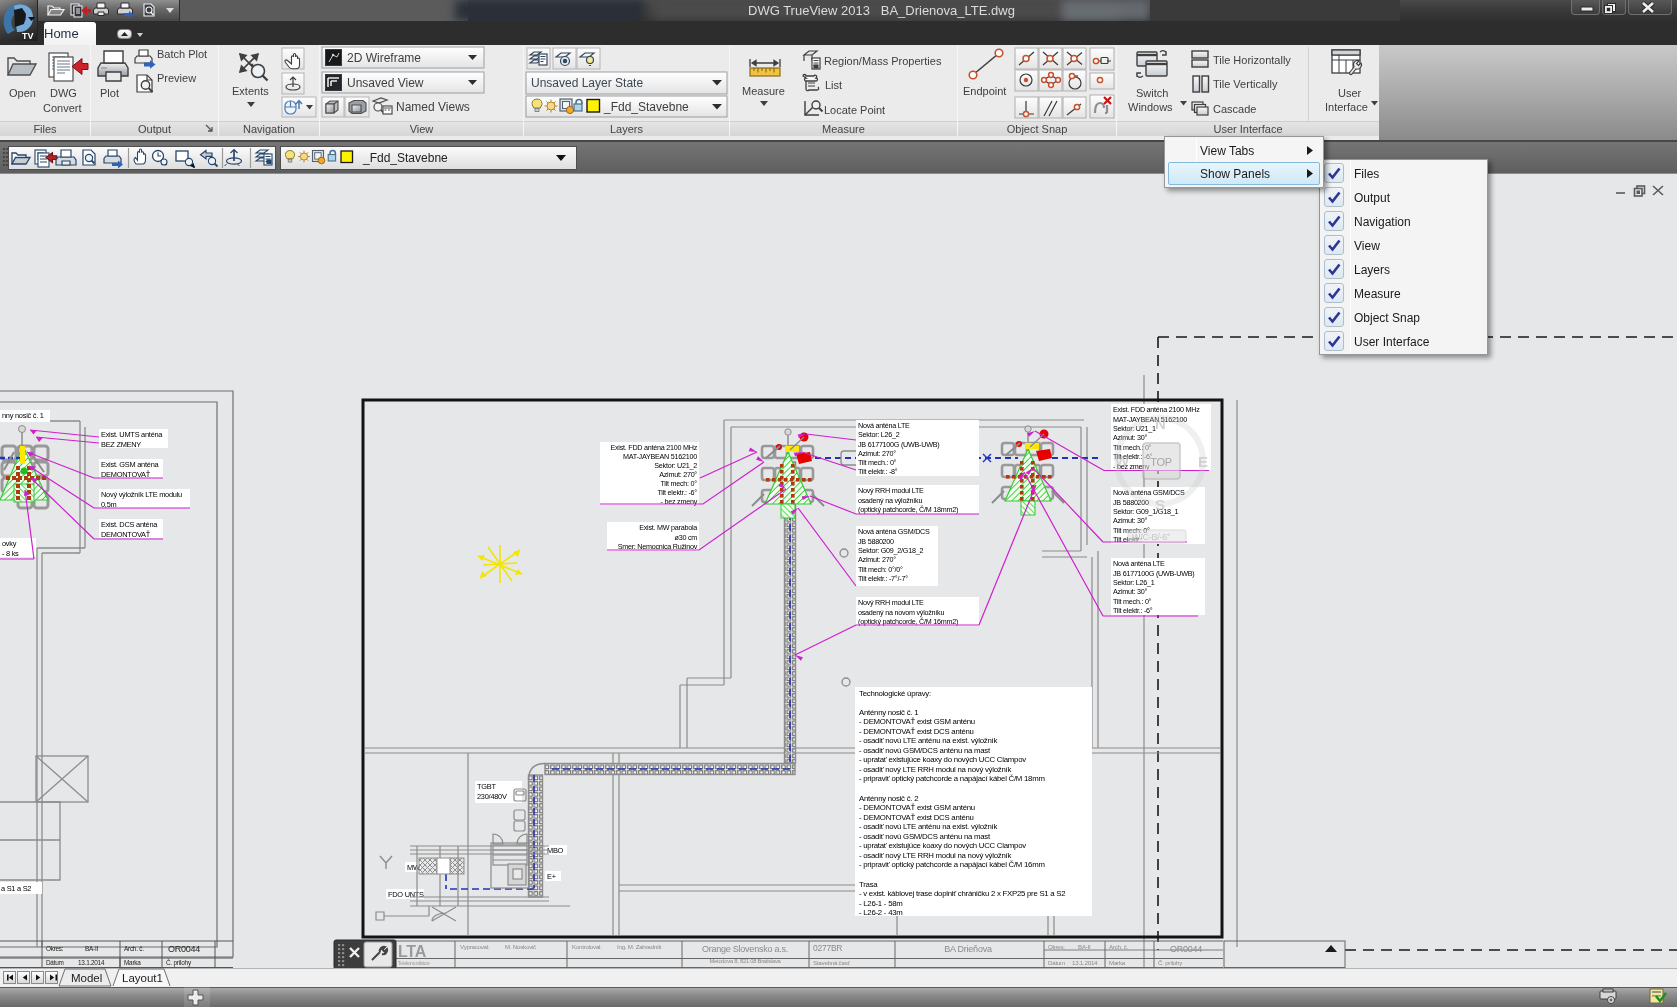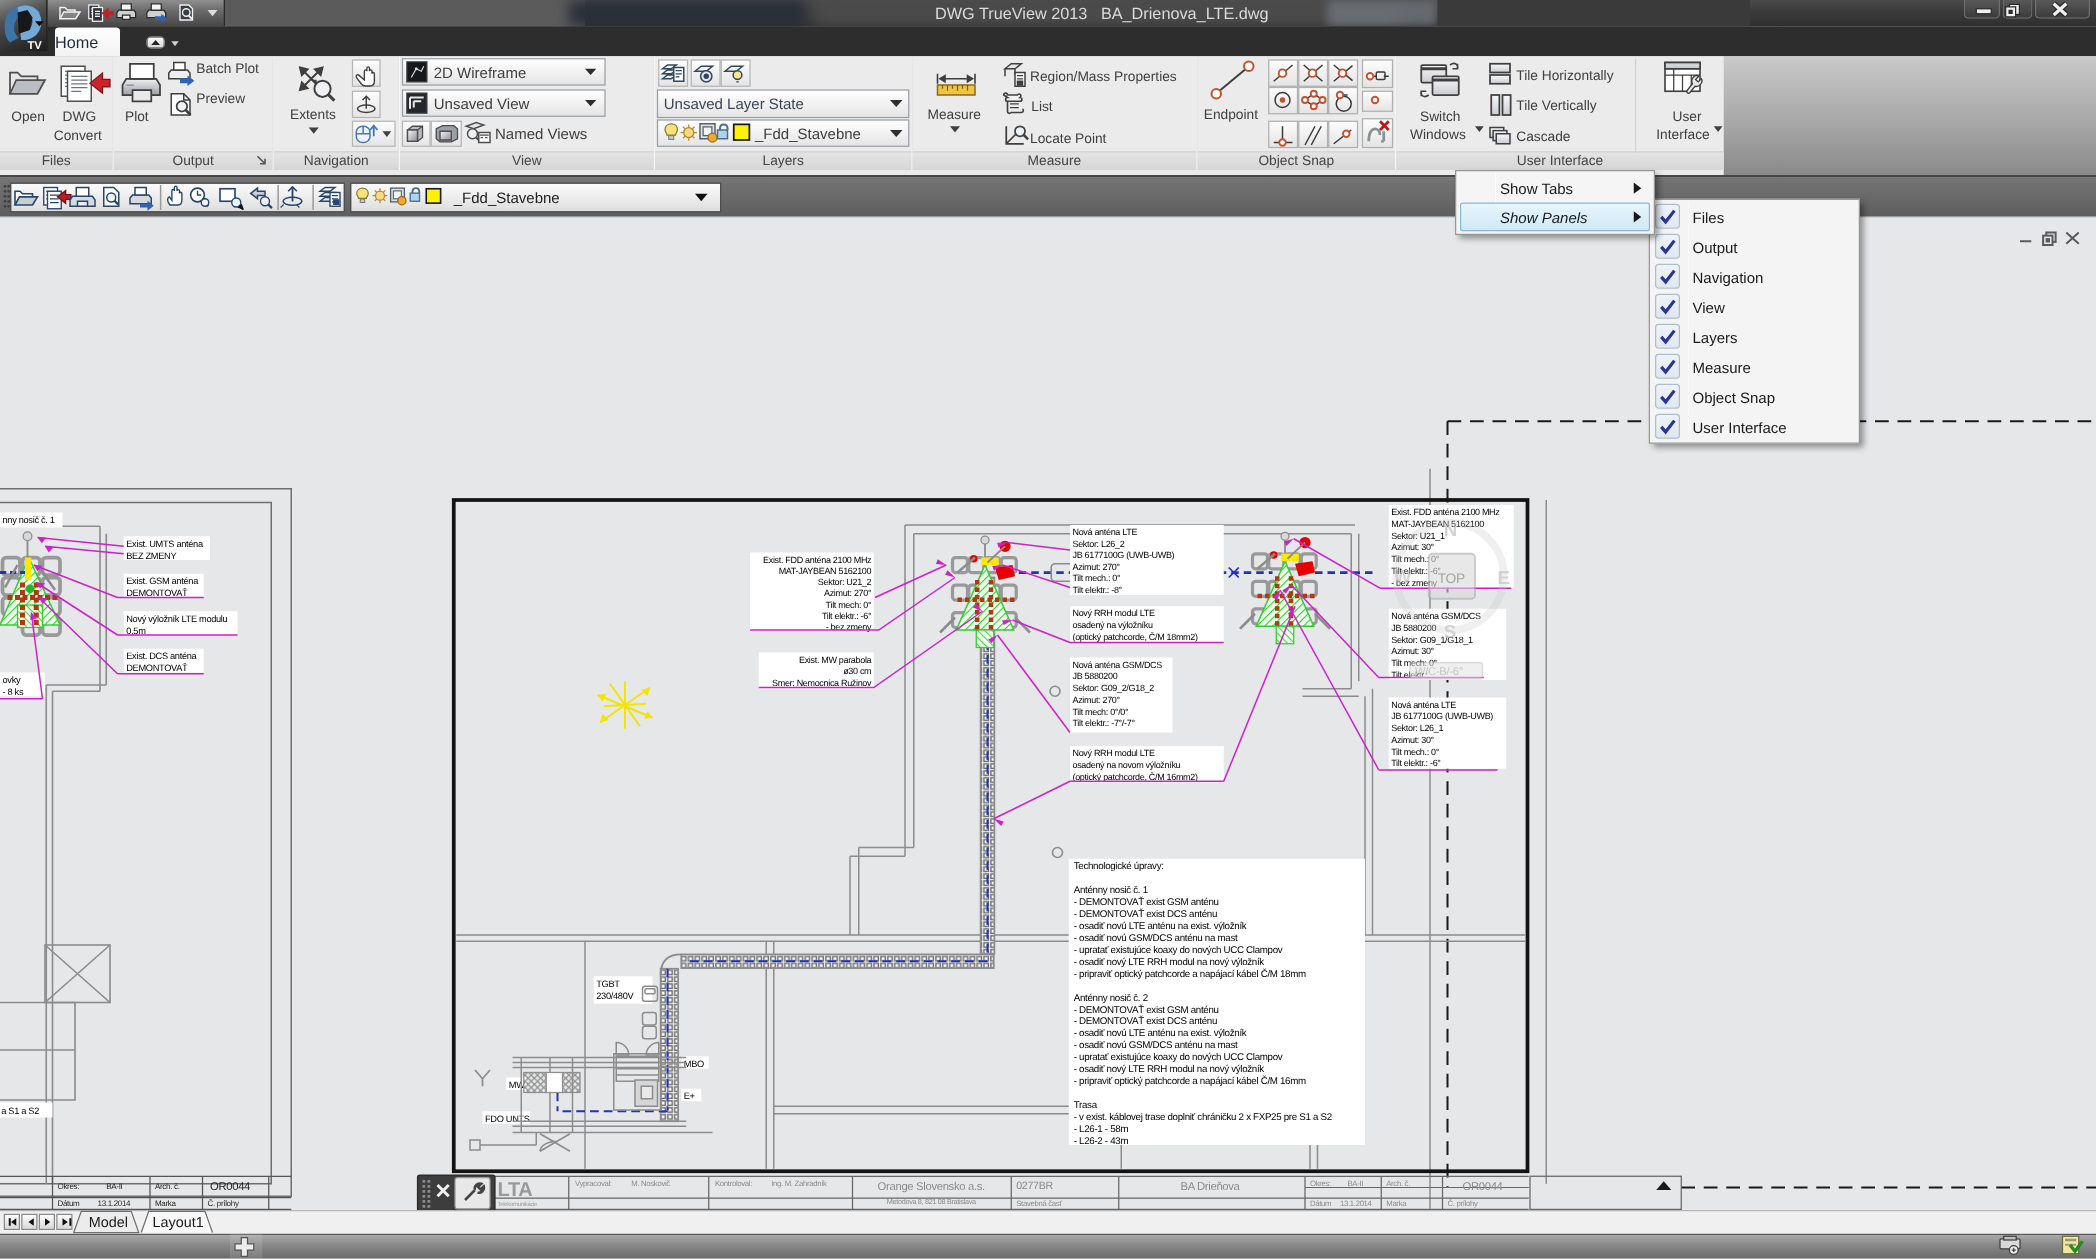--- a/index.html
+++ b/index.html
@@ -1075,26 +1075,26 @@
     <g>
       <rect x="52" y="1" width="13px" height="14" fill="#f3e7a0" stroke="#6b6b40"></rect>
       <rect x="54" y="3" width="9" height="2" fill="#9a9a78"></rect>
       <rect x="54" y="7" width="9" height="1.6" fill="#9a9a78"></rect>
       <path d="M58 8 l4 5 l6 -8" stroke="#1f8f1f" stroke-width="2.6" fill="none"></path>
     </g>
   </svg>
 
   <div id="menu1" class="abs">
     <div class="abs" style="left:31px;top:1px;width:1px;height:48px;background:#e0e0e0;border-right:1px solid #fff;"></div>
-    <div class="mitem abs" style="left:35px;top:7px;">Show Tabs</div>
+    <div class="mitem abs" style="left:35px;top:7px;">View Tabs</div>
     <svg class="abs" style="left:141px;top:9px" width="8" height="10">
         <path d="M1 0 l6 4.5 l-6 4.5 z" fill="#1a1a1a"></path>
       </svg>
     <div class="abs" style="left:3px;top:25px;width:152px;height:23px;background:linear-gradient(180deg,#e8f5fc,#cfe9f7);border:1px solid #86b8d9;border-radius:2px;"></div>
-    <div class="mitem abs" style="left:35px;top:30px;font-style:italic;">Show Panels</div>
+    <div class="mitem abs" style="left:35px;top:30px;">Show Panels</div>
     <svg class="abs" style="left:141px;top:32px" width="8" height="10">
         <path d="M1 0 l6 4.5 l-6 4.5 z" fill="#1a1a1a"></path>
       </svg>
   </div>
   <div id="menu2" class="abs">
     <div class="abs" style="left:30px;top:1px;width:1px;height:192px;background:#e0e0e0;border-right:1px solid #fff;"></div>
     <div class="chk abs" style="left:4px;top:3px;"></div>
     <div class="chk abs" style="left:4px;top:27px;"></div>
     <div class="chk abs" style="left:4px;top:51px;"></div>
     <div class="chk abs" style="left:4px;top:75px;"></div>

